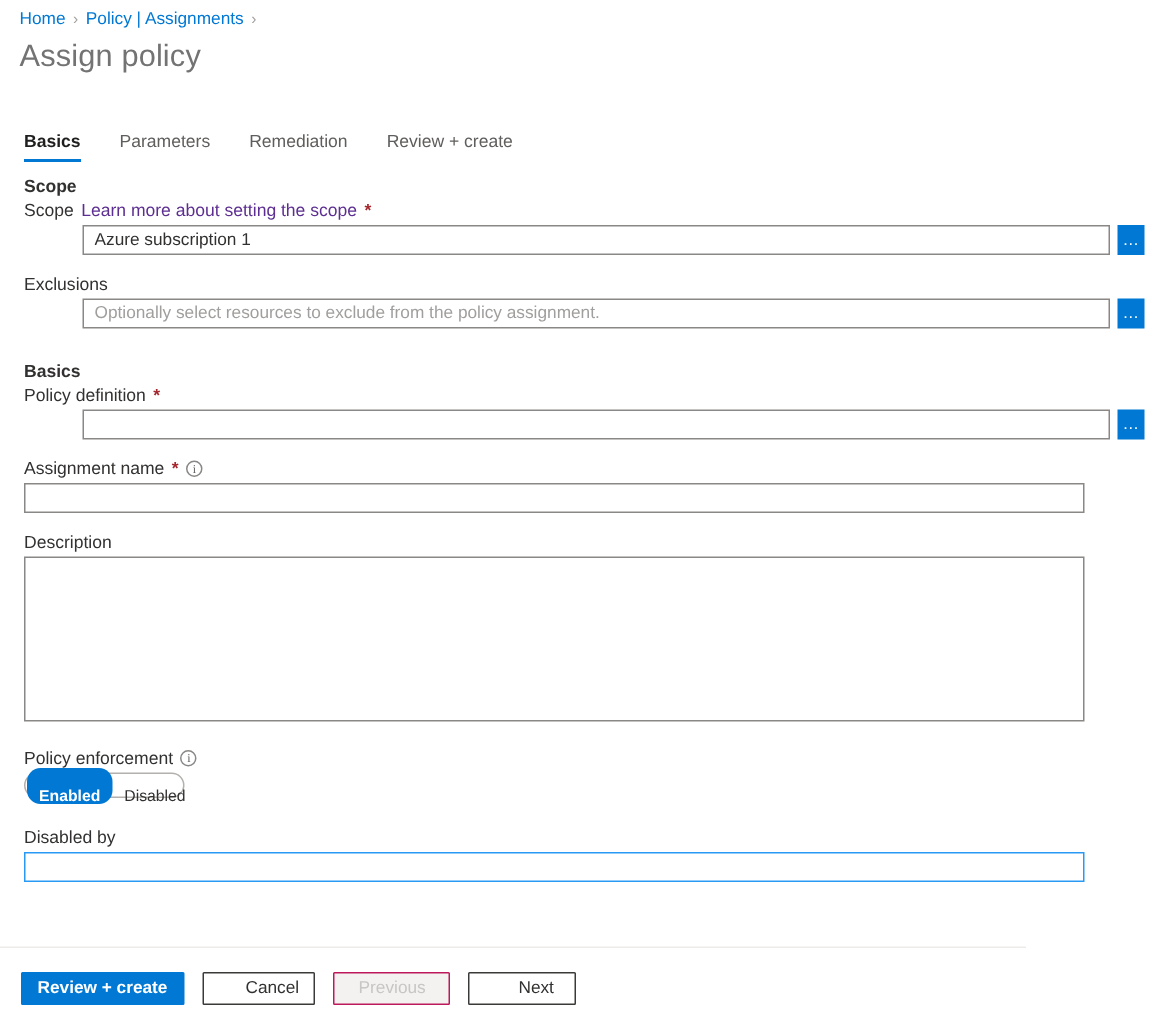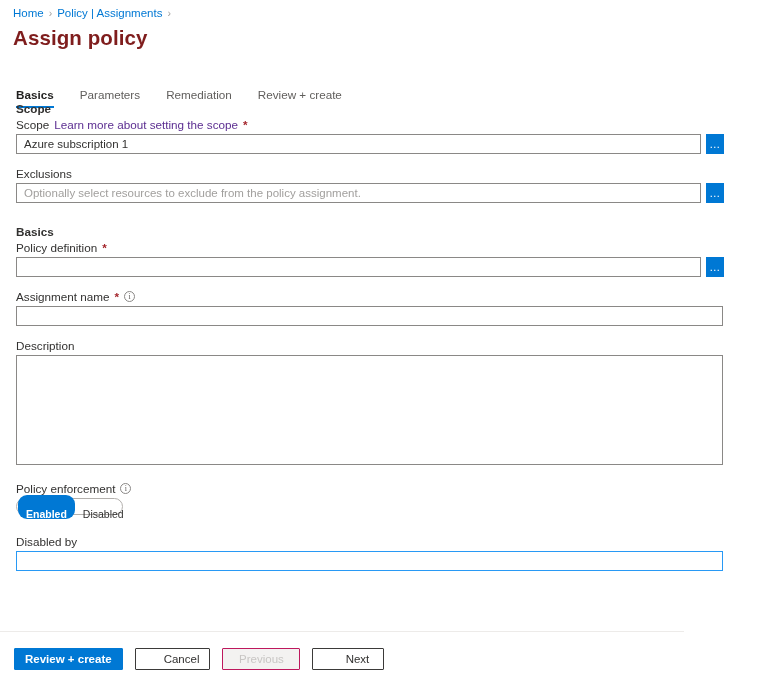--- a/index.html
+++ b/index.html
@@ -33,22 +33,22 @@
   .crumb-sep {
     color: #a19f9d;
     font-size: 10.5px;
   }
 
   
   .page-title {
     position: absolute;
     left: 13px; top: 26px;
     font-size: 20.5px;
-    font-weight: 700;
-    color: #7f1d1d;
+    font-weight: 400;
+    color: #737373;
     letter-spacing: 0.1px;
   }
 
   
   .tabs {
     position: absolute;
     left: 16px; top: 88px;
     display: flex;
     gap: 0px;
     font-size: 11.7px;
@@ -65,21 +65,21 @@
   .tab.active { color: #201f1e; font-weight: 600; }
   .tab.active::after {
     content: "";
     position: absolute;
     left: 0; right: 13px; bottom: 0;
     height: 2.5px;
     background: #0078d4;
   }
 
   
-  .form { position: absolute; left: 16px; top: 102px; width: 750px; }
+  .form { position: absolute; left: 16px; top: 118px; width: 750px; }
 
   .section-head {
     font-size: 11.7px;
     font-weight: 700;
     color: #323130;
     margin-bottom: 3px;
   }
   .field-label {
     font-size: 11.7px;
     color: #323130;
@@ -118,21 +118,21 @@
     font-size: 11.5px;
     font-family: "Liberation Sans", sans-serif;
     color: #323130;
     padding: 0 7px;
     outline: none;
     width: 100%;
   }
   .txtbox::placeholder { color: #a19f9d; }
   .txtbox.focused { border: 1px solid #2899f5; }
 
-  .w-short { width: 685px; }
+  .w-short { width: 685px; margin-left: 39px; }
   .w-full  { width: 707px; }
 
   .ellipsis-btn {
     width: 18px;
     height: 20px;
     background: #0078d4;
     border: none;
     cursor: pointer;
     display: flex;
     align-items: center;

